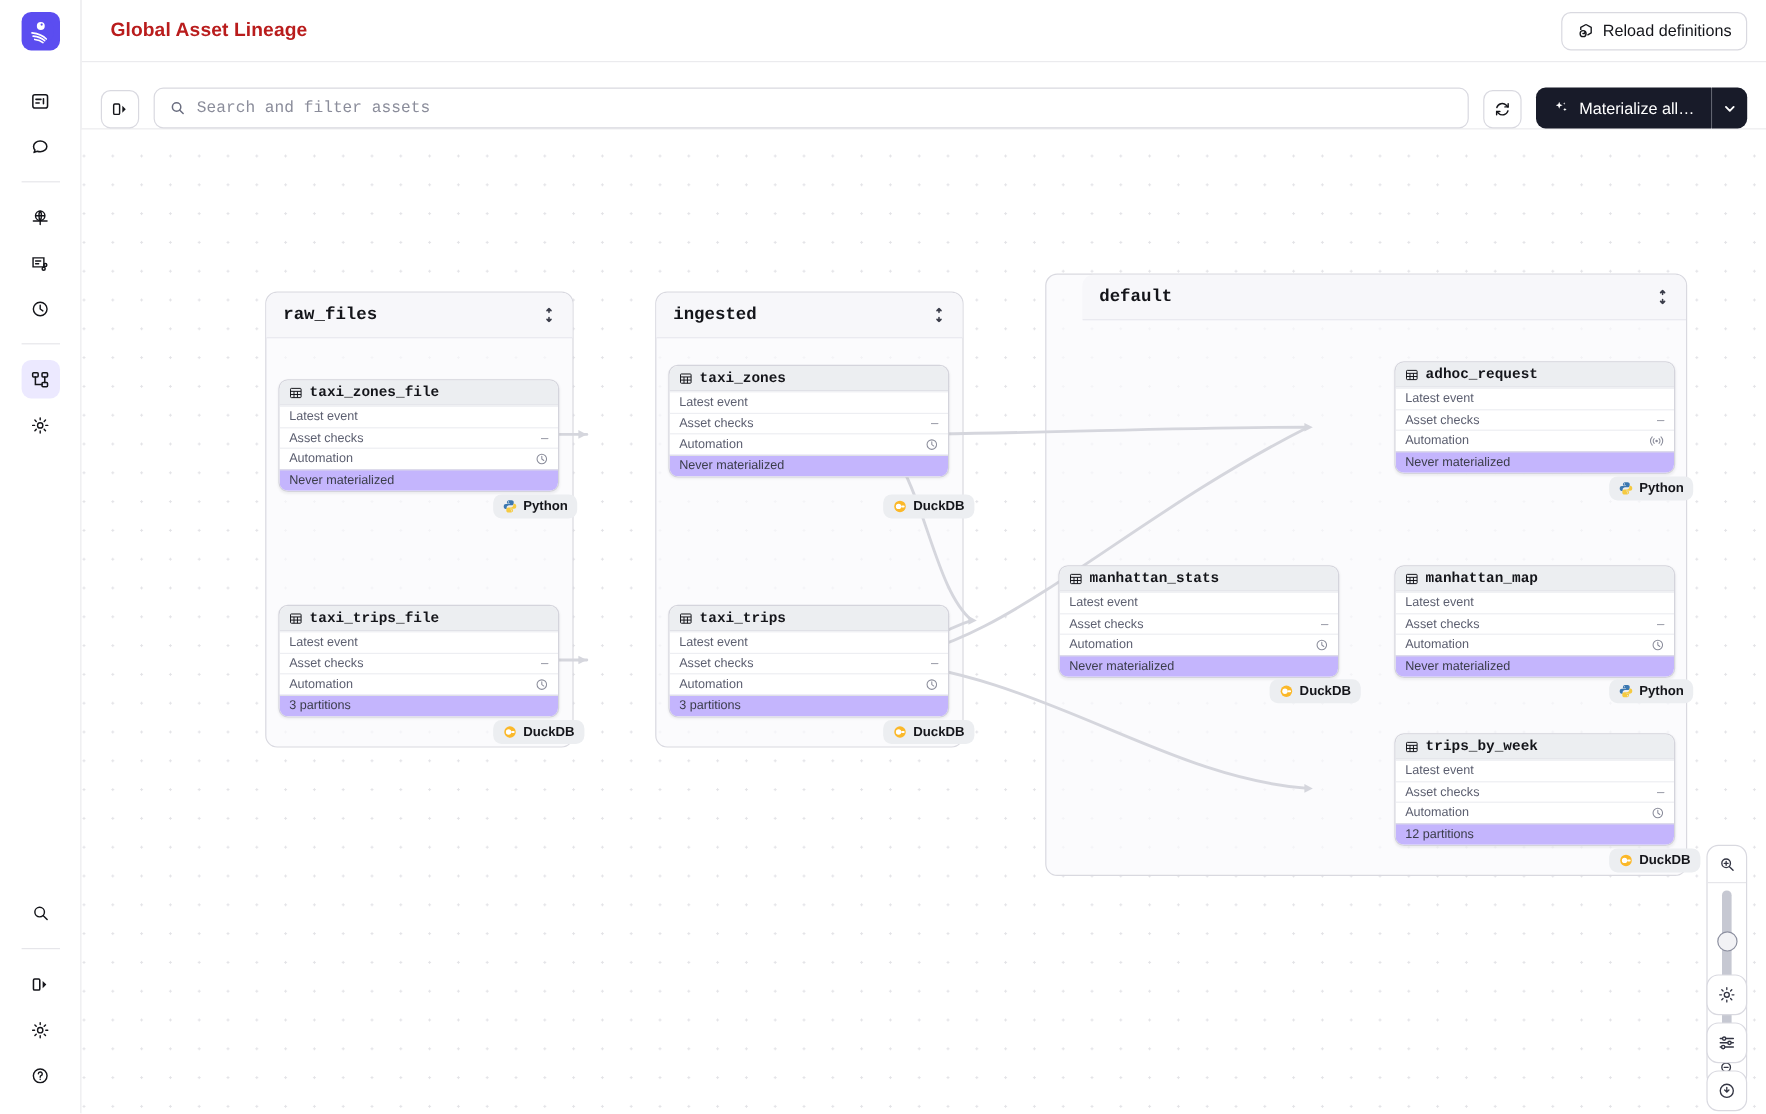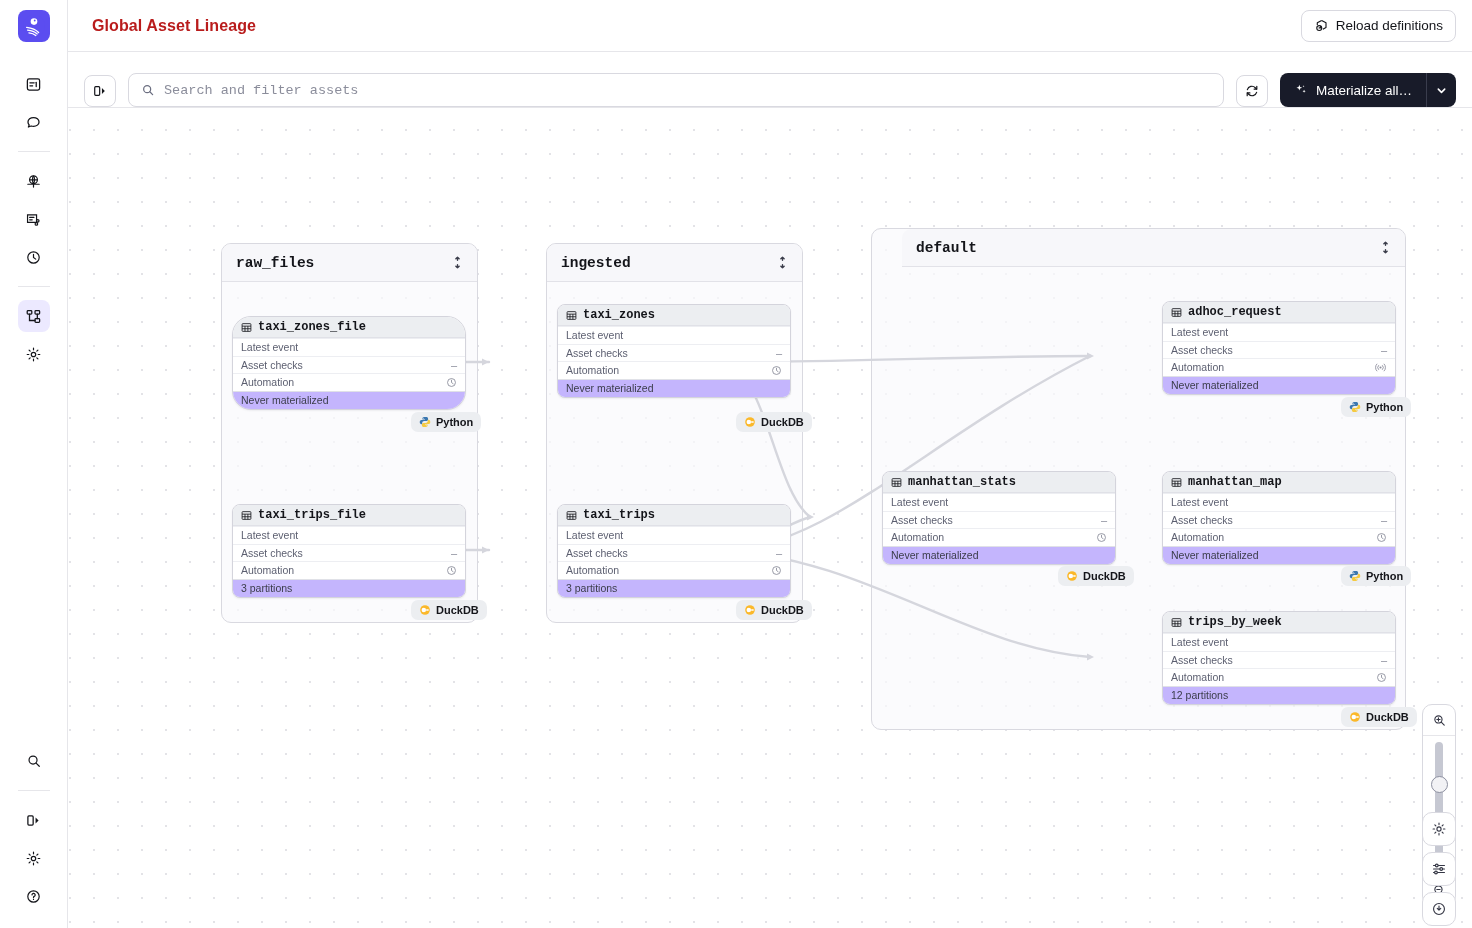--- a/index.html
+++ b/index.html
@@ -391,21 +391,21 @@
           <path d="M421,254 l-7,-3.6 v7.2 z"></path>
           <path d="M421,442 l-7,-3.6 v7.2 z"></path>
           <path d="M1026,248 l-7,-3.6 v7.2 z"></path>
           <path d="M746,409 l-7,-3.6 v7.2 z"></path>
           <path d="M1026,409 l-7,-3.6 v7.2 z"></path>
           <path d="M1026,549 l-7,-3.6 v7.2 z"></path>
         </g>
       </svg>
 
       <div id="nodes-layer">
-          <div class="node" style="left: 164px; top: 208px; border-radius: 19px;">
+          <div class="node" style="left: 164px; top: 208px;">
             <div class="node-head">
               <span style="display:flex">
                 <svg width="11" height="11" viewBox="0 0 16 16" fill="none" stroke="#14151a" stroke-width="1.2">
                   <rect x="1.6" y="2.4" width="12.8" height="11.2" rx="1"></rect>
                   <path d="M1.6 6h12.8M1.6 9.8h12.8M5.8 6v7.6M10 6v7.6"></path>
                 </svg>
               </span>
               <span class="node-title">taxi_zones_file</span>
             </div>
             <div class="node-row">

